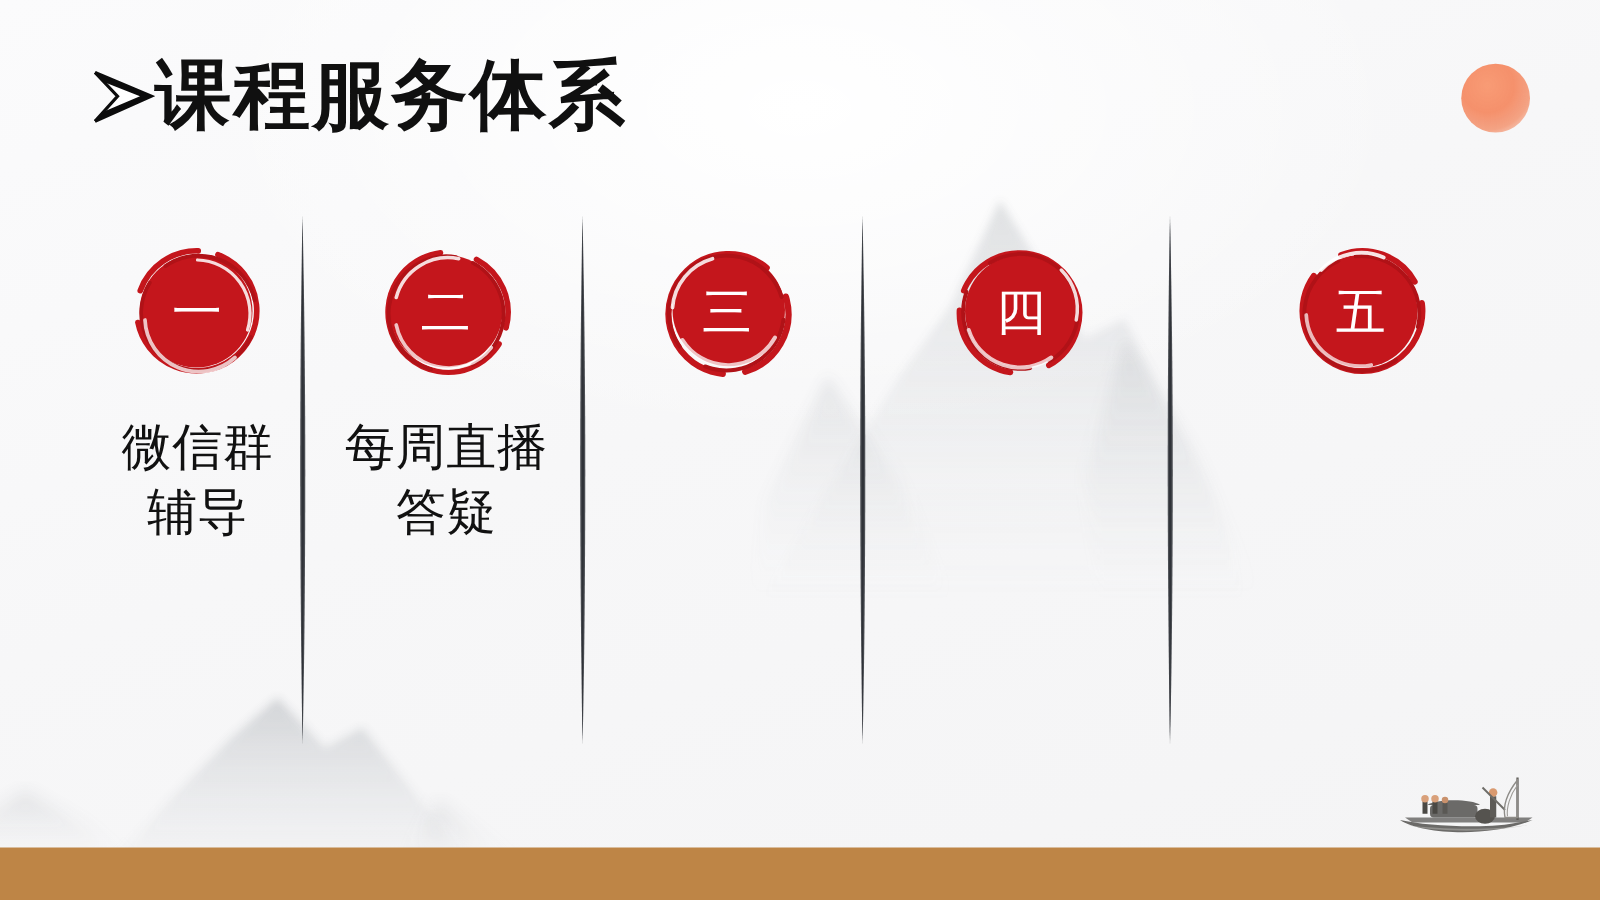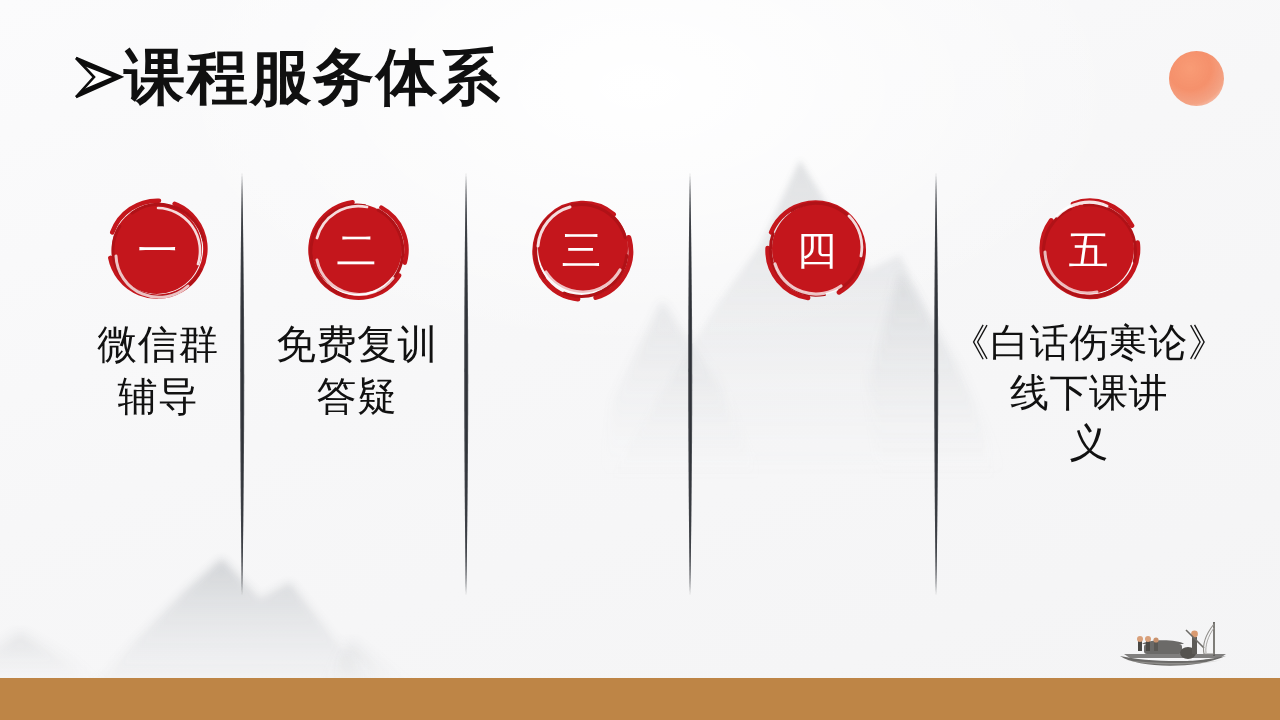--- a/index.html
+++ b/index.html
@@ -55,21 +55,21 @@
   }
   .circle-svg { position:absolute; left:0; top:0; width:112px; height:112px; }
   .circle-num {
     position:absolute; left:0; top:0; width:112px; height:112px;
     display:flex; align-items:center; justify-content:center;
     font-family:"DejaVu Sans","Liberation Sans",sans-serif;
     font-size:40px; font-weight:400; color:#ffffff; line-height:1;
     letter-spacing:1px;
   }
   .col-label {
-    margin-top:12px;
+    margin-top:26px;
     font-family:"DejaVu Sans","Liberation Sans",sans-serif;
     font-size:40px; font-weight:400; color:#111111;
     line-height:1.30; letter-spacing:.5px;
     white-space:pre-line;
   }
   .col-label.wide { font-size:39px; line-height:1.28; }
 
   
   #boat { position:absolute; left:1108px; top:616px; width:132px; height:62px; }
 
@@ -181,21 +181,21 @@
       <div class="circle-wrap">
         <svg class="circle-svg" viewBox="0 0 112 112">
           <circle cx="56" cy="55" r="45" fill="#c4161c"></circle>
           <path d="M55 7 A 48 48 0 1 1 54.8 7 Z" fill="none" stroke="#c4161c" stroke-width="4.5" stroke-linecap="round" stroke-dasharray="186 30 64 14" transform="rotate(130 56 56)"></path>
           <path d="M56 11 A 46 46 0 1 0 56.2 11" fill="none" stroke="#b01217" stroke-width="3" stroke-linecap="round" stroke-dasharray="140 34 100 18" transform="rotate(10 56 56)"></path>
           <path d="M16 44 A 43 43 0 0 1 66 13" fill="none" stroke="#ffffff" stroke-width="2.8" stroke-linecap="round" opacity=".85"></path>
           <path d="M16 66 A 43 43 0 0 0 92 84" fill="none" stroke="#ffffff" stroke-width="3" stroke-linecap="round" opacity=".75"></path>
         </svg>
         <div class="circle-num">二</div>
       </div>
-      <div class="col-label">免费复训
+      <div class="col-label">每周直播
 答疑</div>
     </div>
 
     <div class="col" style="left:484px; width:196px;">
       <div class="circle-wrap">
         <svg class="circle-svg" viewBox="0 0 112 112">
           <circle cx="57" cy="54" r="45" fill="#c4161c"></circle>
           <path d="M55 7 A 48 48 0 1 1 54.8 7 Z" fill="none" stroke="#c4161c" stroke-width="5" stroke-linecap="round" stroke-dasharray="170 28 76 18" transform="rotate(196 56 56)"></path>
           <path d="M56 11 A 46 46 0 1 0 56.2 11" fill="none" stroke="#b01217" stroke-width="3.2" stroke-linecap="round" stroke-dasharray="160 26 84 22" transform="rotate(74 56 56)"></path>
           <path d="M12 52 A 44 44 0 0 1 44 13" fill="none" stroke="#ffffff" stroke-width="3" stroke-linecap="round" opacity=".85"></path>
@@ -222,23 +222,20 @@
       <div class="circle-wrap">
         <svg class="circle-svg" viewBox="0 0 112 112">
           <circle cx="56" cy="55" r="45" fill="#c4161c"></circle>
           <path d="M55 7 A 48 48 0 1 1 54.8 7 Z" fill="none" stroke="#c4161c" stroke-width="4.8" stroke-linecap="round" stroke-dasharray="182 28 68 18" transform="rotate(88 56 56)"></path>
           <path d="M56 11 A 46 46 0 1 0 56.2 11" fill="none" stroke="#b01217" stroke-width="3" stroke-linecap="round" stroke-dasharray="154 32 88 18" transform="rotate(-24 56 56)"></path>
           <path d="M24 22 A 44 44 0 0 1 74 12" fill="none" stroke="#ffffff" stroke-width="3" stroke-linecap="round" opacity=".88"></path>
           <path d="M12 58 A 43 43 0 0 0 64 98" fill="none" stroke="#ffffff" stroke-width="3" stroke-linecap="round" opacity=".7"></path>
         </svg>
         <div class="circle-num">五</div>
       </div>
-      <div class="col-label wide">《白话伤寒论》
-线下课讲
-义</div>
     </div>
 
   </div>
 
   <svg id="boat" viewBox="0 0 132 62">
     <g fill="#6b6a68">
       <path d="M12 40 C 30 52 86 54 118 40 C 96 44 88 45 70 45 C 46 45 26 43 12 40 Z"></path>
       <path d="M16 38 L 118 38 L 112 42 L 22 42 Z" opacity=".85"></path>
       <rect x="36" y="28" width="38" height="10" rx="3"></rect>
       <path d="M34 28 C 40 23 70 23 76 28 Z"></path>

